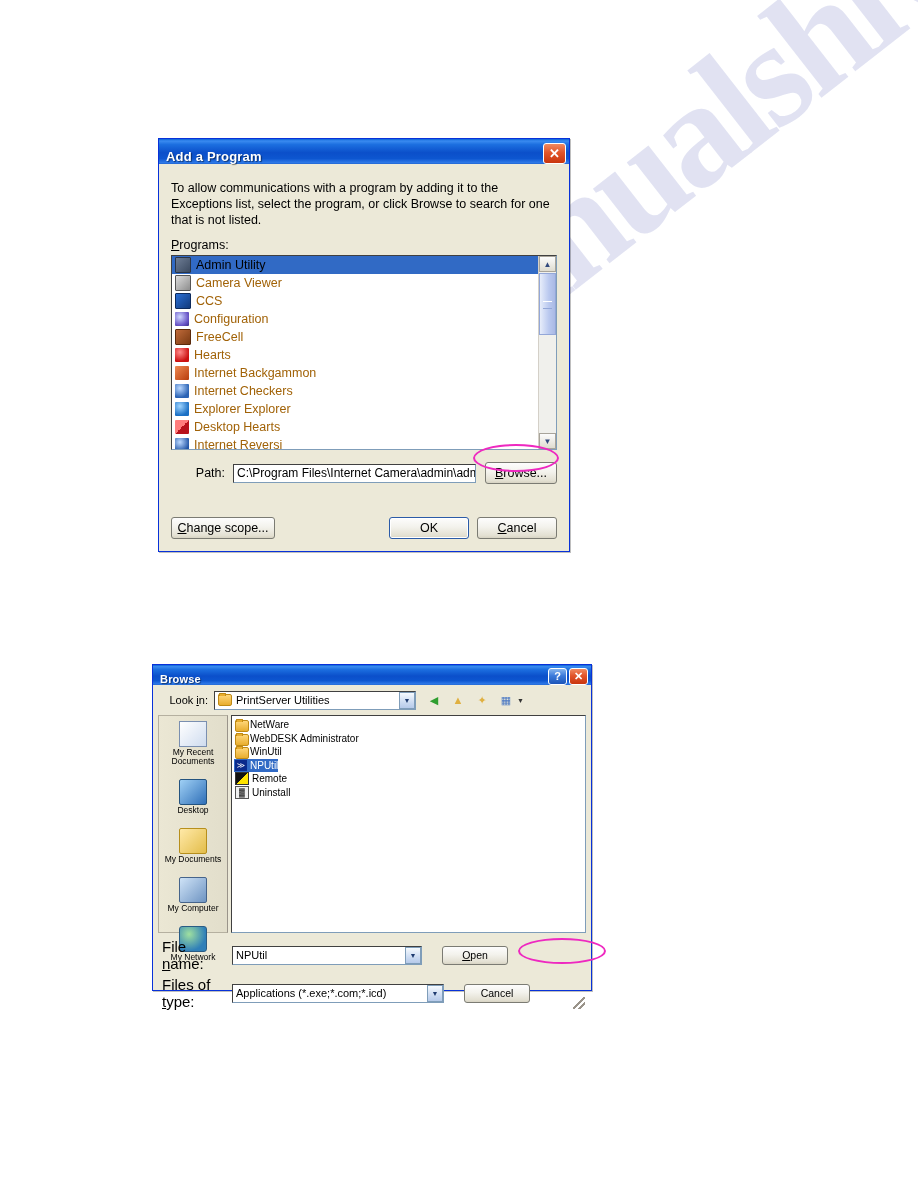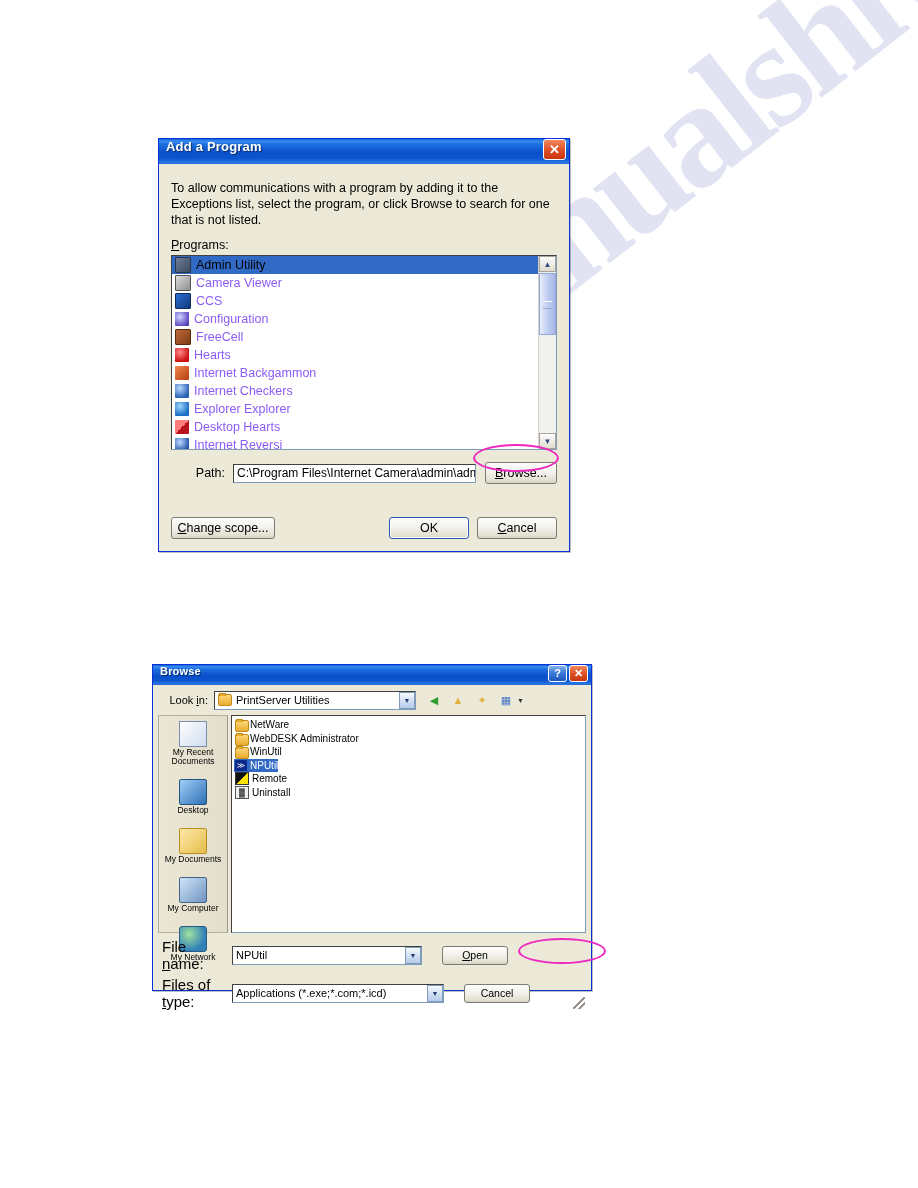--- a/index.html
+++ b/index.html
@@ -41,21 +41,21 @@
     position: absolute;
     background: #ece9d8;
     border: 1px solid #0831d9;
     box-shadow: 1px 1px 0 rgba(0,0,0,.25);
   }
   .xp-titlebar {
     height: 25px;
     background: linear-gradient(to bottom,
        #0a62d6 0%, #3a8bf0 8%, #1c6fe0 22%, #0b4fca 55%, #0d56d0 78%, #2e79e8 95%, #1f63cf 100%);
     display: flex;
-    align-items: flex-start;
+    align-items: flex-end;
     padding: 0 3px 0 7px;
     position: relative;
   }
   .xp-title {
     color: #ffffff;
     font-size: 13px;
     font-weight: 700;
     font-family: "Liberation Sans", sans-serif;
     text-shadow: 1px 1px 1px rgba(0,0,0,.5);
     letter-spacing: .2px;
@@ -124,21 +124,21 @@
     position: absolute;
     left: 0; top: 0; right: 17px; bottom: 0;
     overflow: hidden;
   }
   .li {
     display: flex;
     align-items: center;
     height: 18px;
     padding-left: 3px;
     font-size: 12.5px;
-    color: #8b5cf6;
+    color: #a16207;
   }
   .li.sel {
     background: #316ac5;
     color: #000000;
   }
   .li .ic {
     width: 14px; height: 14px;
     margin-right: 5px;
     flex: 0 0 14px;
     position: relative;

